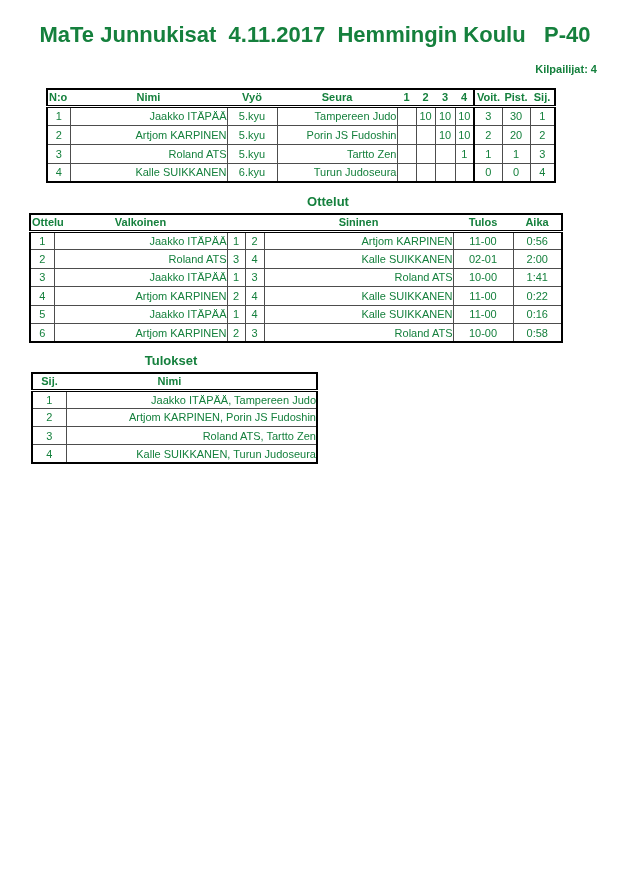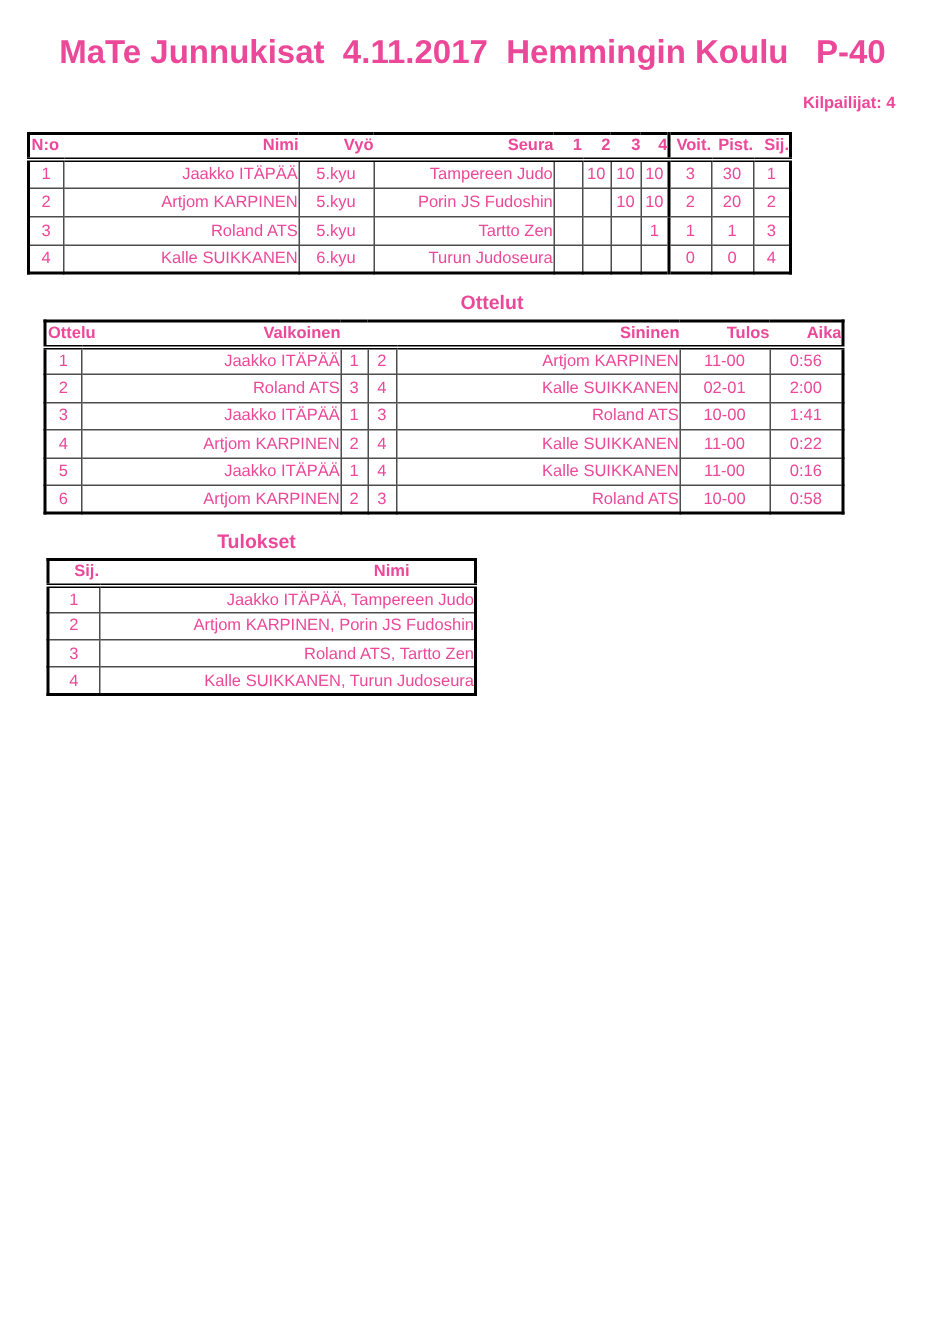--- a/index.html
+++ b/index.html
@@ -2,21 +2,21 @@
 <html><head>
 <meta charset="utf-8">
 <style>
   * { box-sizing: border-box; }
   html, body { margin: 0; padding: 0; background: #fff; }
   .page {
     position: relative;
     width: 630px;
     height: 891px;
     background: #fff;
-    color: #ec4899;
+    color: #15803d;
     font-family: "Liberation Sans", "DejaVu Sans", sans-serif;
     overflow: hidden;
   }
 
   .main-title {
     position: absolute;
     top: 23px;
     left: 0;
     width: 630px;
     text-align: center;
@@ -60,33 +60,33 @@
     line-height: 12px;
     padding: 0;
     vertical-align: middle;
     white-space: nowrap;
     overflow: visible;
   }
   .sheet thead th {
     font-weight: bold;
     border: none;
     border-bottom: 3px double #000;
-    text-align: right;
+    text-align: center;
   }
   .sheet thead th.hl { text-align: left; padding-left: 1px; }
   .sheet thead th.hshift { padding-right: 43px; }
   .sheet tbody td {
     border: 1px solid #4d4d4d;
     text-align: center;
     font-weight: normal;
   }
   .sheet tbody td.l { text-align: right; padding-left: 6px; }
   .voitsep { border-left: 2px solid #000 !important; }
 
-  #table-kilpailijat { left: 18px; top: 88px; width: 508px; border-radius: 19px; }
+  #table-kilpailijat { left: 46px; top: 88px; width: 508px; border-radius: 19px; }
   #table-kilpailijat thead tr { height: 17px; }
   #table-kilpailijat tbody tr { height: 19px; }
 
   #table-ottelut { left: 29px; top: 213px; width: 532px; }
   #table-ottelut thead tr { height: 17px; }
   #table-ottelut tbody tr { height: 18.5px; }
 
   #table-tulokset { left: 31px; top: 372px; width: 285px; }
   #table-tulokset thead tr { height: 17px; }
   #table-tulokset tbody tr { height: 18.3px; }

